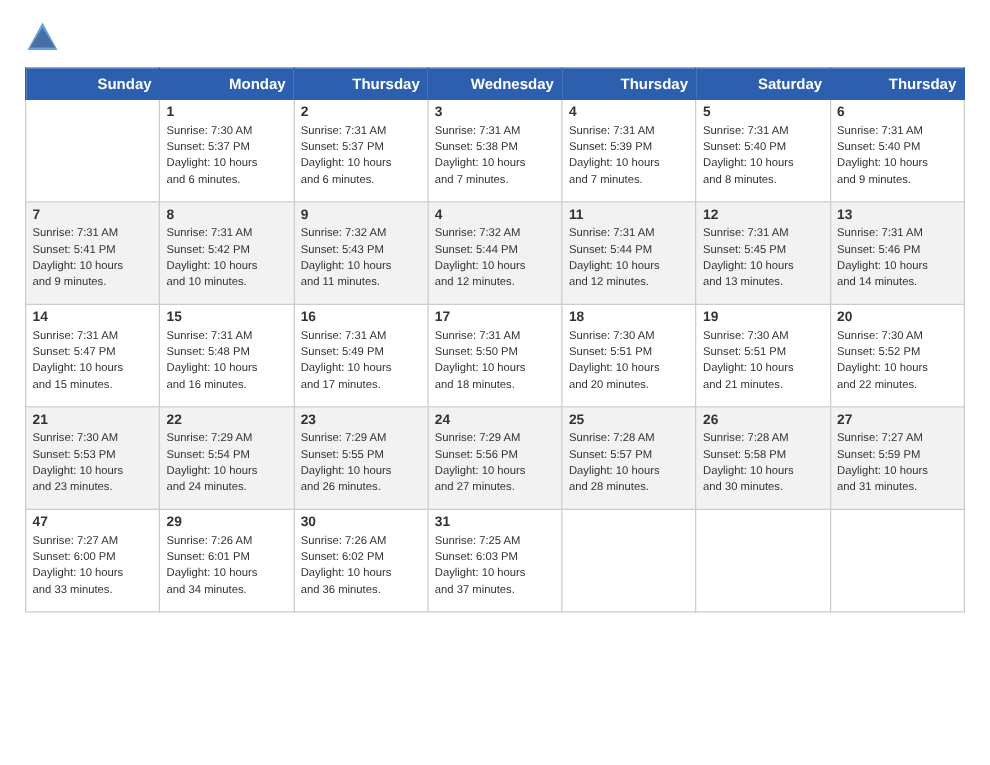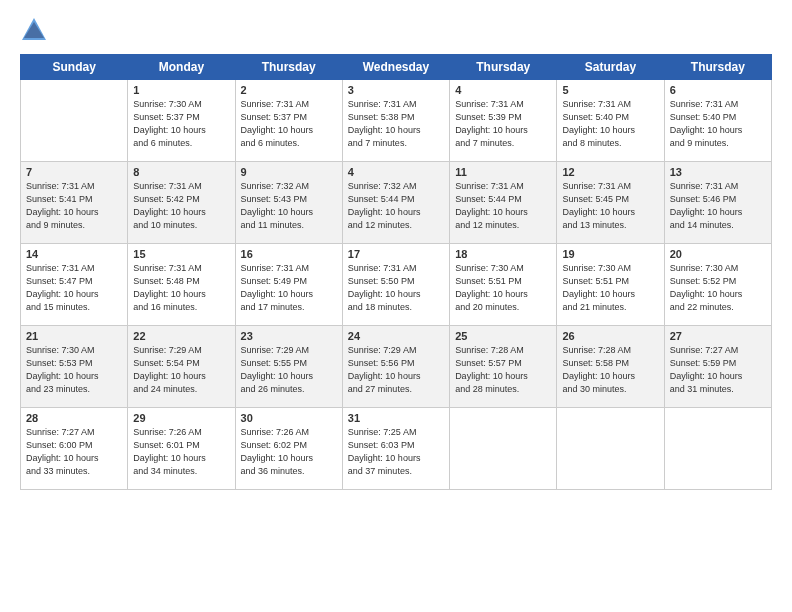--- a/index.html
+++ b/index.html
@@ -56,21 +56,21 @@
       width: 100%;
       border-collapse: collapse;
       table-layout: fixed;
     }
     thead tr th {
       background-color: #2c5fad;
       color: #fff;
       font-size: 12px;
       font-weight: bold;
       padding: 5px 6px;
-      text-align: center;
+      text-align: right;
       border: 1px solid #2c5fad;
     }
     tbody tr td {
       vertical-align: top;
       font-size: 9.5px;
       color: #333;
       padding: 4px 5px;
       border: 1px solid #ccc;
       height: 82px;
     }
@@ -319,21 +319,21 @@
           <td>
             <span class="day-num">27</span>
             <div class="cell-text" style="white-space: pre-line;">Sunrise: 7:27 AM
 Sunset: 5:59 PM
 Daylight: 10 hours
 and 31 minutes.</div>
           </td>
         </tr>
         <tr>
           <td>
-            <span class="day-num">28</span>
+            <span class="day-num">47</span>
             <div class="cell-text" style="white-space: pre-line;">Sunrise: 7:27 AM
 Sunset: 6:00 PM
 Daylight: 10 hours
 and 33 minutes.</div>
           </td>
           <td>
             <span class="day-num">29</span>
             <div class="cell-text" style="white-space: pre-line;">Sunrise: 7:26 AM
 Sunset: 6:01 PM
 Daylight: 10 hours

